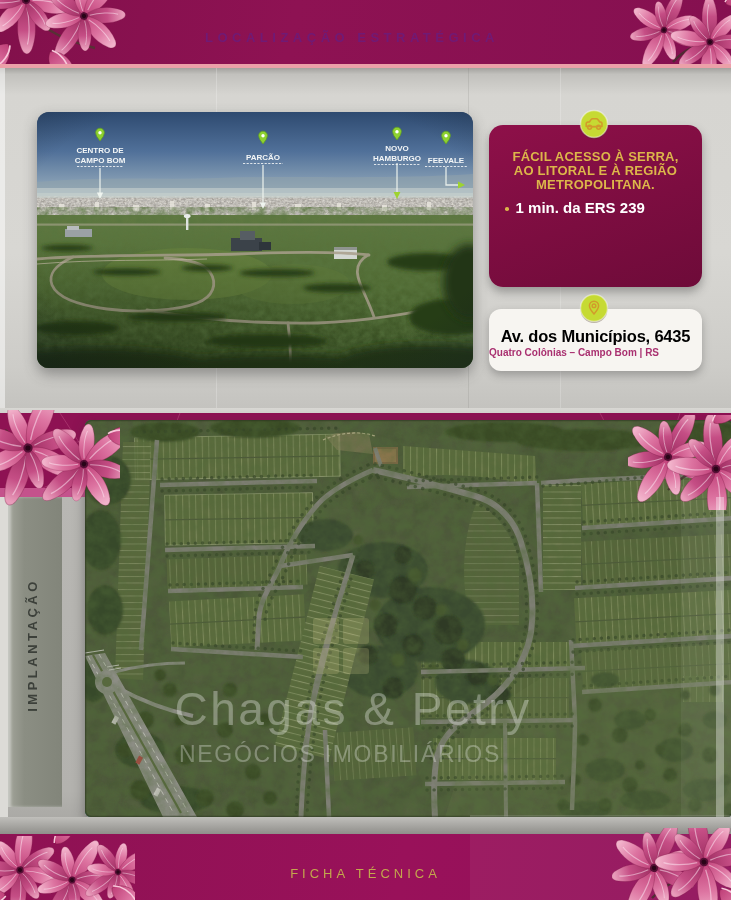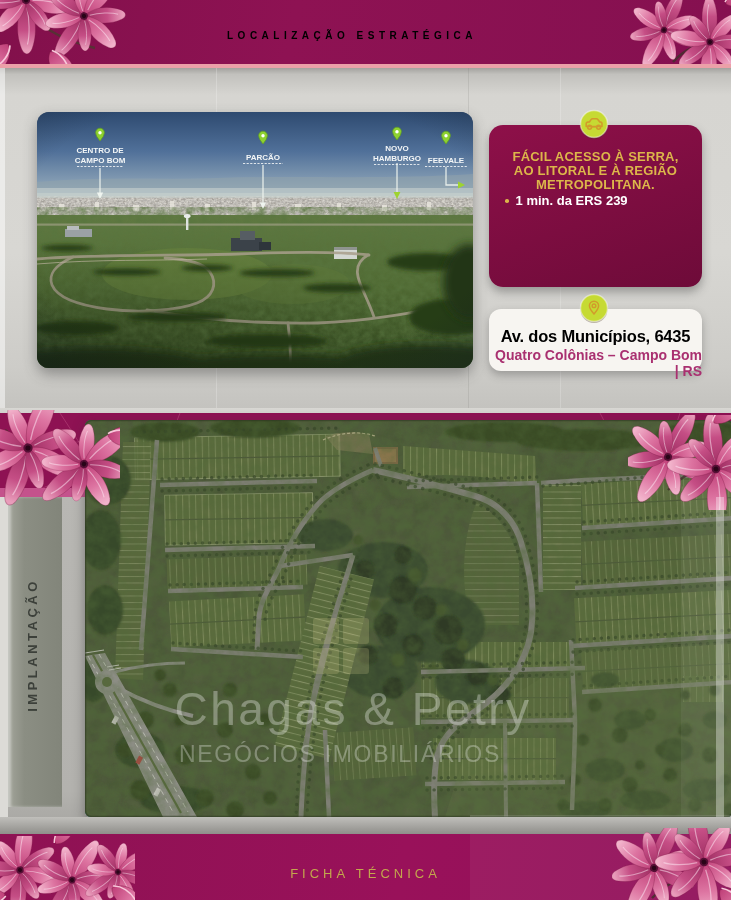--- a/index.html
+++ b/index.html
@@ -24,22 +24,22 @@
 <div class="abs" style="left:0;top:64px;width:731px;height:4px;background:#eba0a8;"></div>
 
 <svg class="abs" style="left:0;top:0;" width="130" height="64" viewBox="0 0 130 64">
 <use href="#clusterTL"></use>
 </svg>
 
 <svg class="abs" style="left:618px;top:0;" width="113" height="64" viewBox="0 0 113 64">
 <use href="#clusterTR"></use>
 </svg>
 
-<div class="abs" style="left:0;top:30px;width:704px;text-align:center;color:#000000;
-  font-size:10px;font-weight:bold;letter-spacing:4.5px;">LOCALIZAÇÃO ESTRATÉGICA</div>
+<div class="abs" style="left:0;top:30px;width:704px;text-align:center;color:#701a75;
+  font-size:13px;font-weight:bold;letter-spacing:4.5px;">LOCALIZAÇÃO ESTRATÉGICA</div>
 
 <div class="abs" style="left:37px;top:112px;width:436px;height:256px;border-radius:12px;overflow:hidden;
  box-shadow:0 6px 14px rgba(60,60,60,.45);background:#5a6a7c;">
 <svg width="436" height="256" viewBox="0 0 436 256">
   <defs>
     <linearGradient id="sky" x1="0" y1="0" x2="0" y2="1">
       <stop offset="0" stop-color="#2e4a70"></stop>
       <stop offset="0.35" stop-color="#507099"></stop>
       <stop offset="0.7" stop-color="#93a9ba"></stop>
       <stop offset="0.92" stop-color="#c2cfcf"></stop>
@@ -220,42 +220,42 @@
     <path d="M7.2,17.5 L7.2,14.5 Q7.2,13.2 8.6,13.1 L10.4,13 L12.2,10.4 Q12.7,9.8 13.5,9.8 L17.5,9.8 Q18.3,9.8 18.8,10.4 L20.8,13 L21.8,13.1 Q23,13.3 23,14.5 L23,17.5 Z"></path>
     <circle cx="10.6" cy="18.3" r="1.9"></circle>
     <circle cx="19.6" cy="18.3" r="1.9"></circle>
     <path d="M12.8,17.8 L17.4,17.8"></path>
   </g>
 </svg>
 
 <div class="abs" style="left:489px;top:150px;width:213px;text-align:center;color:#dcb64a;
  font-size:13px;line-height:14px;font-weight:bold;letter-spacing:.2px;">FÁCIL ACESSO À SERRA,<br>AO LITORAL E À REGIÃO<br>METROPOLITANA.</div>
 
-<div class="abs" style="left:505px;top:194px;width:200px;color:#fff;font-size:13px;font-weight:bold;line-height:14.4px;white-space:nowrap;">
+<div class="abs" style="left:505px;top:201px;width:200px;color:#fff;font-size:15px;font-weight:bold;line-height:14.4px;white-space:nowrap;">
  <div><span class="d"></span>1 min. da ERS 239</div>
 </div>
 
 <div class="abs" style="left:489px;top:309px;width:213px;height:62px;border-radius:12px;
  background:#f7f5f1;box-shadow:0 4px 9px rgba(60,60,60,.35);"></div>
 
 <svg class="abs" style="left:579px;top:293px;" width="30" height="31" viewBox="0 0 30 31">
   <circle cx="15" cy="16.5" r="13.5" fill="rgba(60,40,10,0.35)"></circle>
   <circle cx="15" cy="15" r="13.5" fill="#c6da33"></circle>
   <circle cx="15" cy="15" r="13.5" fill="none" stroke="rgba(255,255,255,0.45)" stroke-width="1.5"></circle>
   <g stroke="#d29b2b" stroke-width="1.6" fill="none" stroke-linecap="round" transform="translate(15,15) scale(0.92) translate(-15,-15)">
     <path d="M15,21.5 Q10,15.8 10,12.6 A5,5 0 1 1 20,12.6 Q20,15.8 15,21.5 Z"></path>
     <circle cx="15" cy="12.6" r="2"></circle>
   </g>
 </svg>
 
 <div class="abs" style="left:489px;top:327px;width:213px;text-align:center;color:#000000;
  font-size:16.5px;font-weight:bold;letter-spacing:-0.2px;">Av. dos Municípios, 6435</div>
 
-<div class="abs" style="left:489px;top:347px;width:213px;text-align:right;color:#a93070;
- font-size:14px;font-weight:bold;">Quatro Colônias – Campo Bom | RS</div>
+<div class="abs" style="left:489px;top:347px;width:213px;text-align:left;color:#a93070;
+ font-size:10px;font-weight:bold;">Quatro Colônias – Campo Bom | RS</div>
 
 <div class="abs" style="left:0;top:408px;width:731px;height:426px;background:linear-gradient(180deg,#d8d7d3,#b9b8b4 6%,#b3b2ae 90%,#a5a4a0);"></div>
 
 <div class="abs" style="left:0;top:413px;width:731px;height:77px;background:#8e1253;overflow:hidden;">
   <svg width="731" height="77" viewBox="0 0 731 77">
     <g stroke="rgba(255,160,190,0.22)" stroke-width="1" fill="none">
       <path d="M-10,60 Q80,10 190,30 T420,20"></path>
       <path d="M30,80 Q120,40 240,55 T500,40"></path>
       <path d="M540,70 Q620,30 731,45"></path>
       <path d="M60,0 L110,77 M180,0 L150,77 M600,0 L640,77 M680,0 L660,60"></path>

